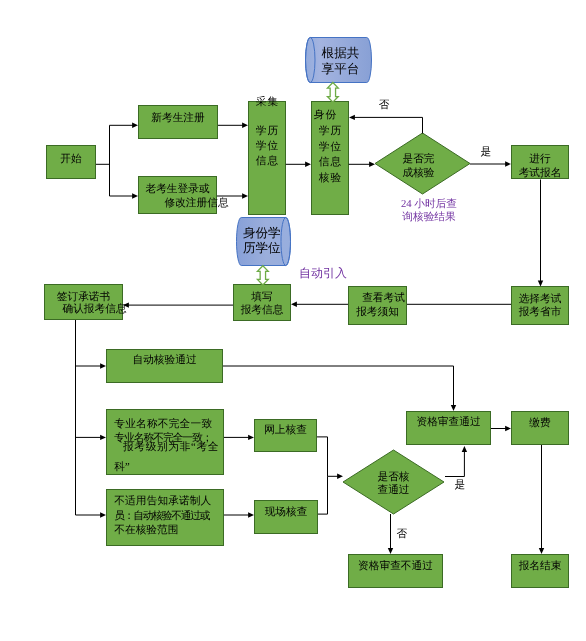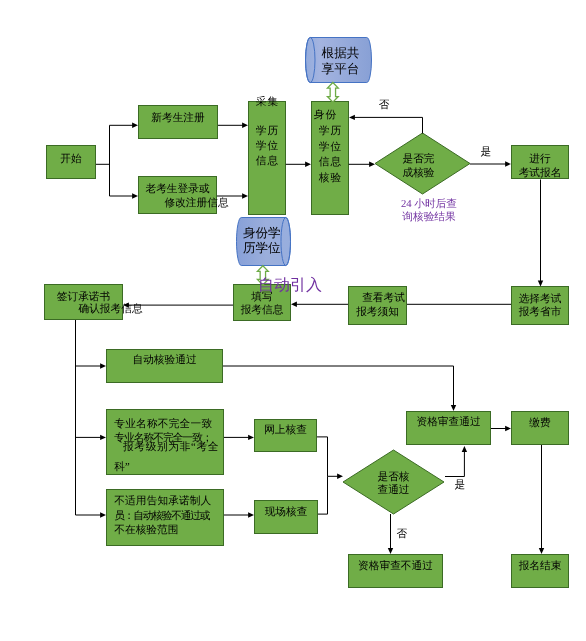--- a/index.html
+++ b/index.html
@@ -227,21 +227,21 @@
       <div class="txt" style="left: 311px; width: 38px; top: 171.177px; line-height: 15.8px; font-size: 10.7px; letter-spacing: 1.2px; text-indent: 1.2px;">核验</div>
       <div class="txt" style="left: 511px; width: 58px; top: 152.937px; line-height: 13.8px; font-size: 10.7px;">进行</div>
       <div class="txt" style="left: 511px; width: 58px; top: 166.737px; line-height: 13.8px; font-size: 10.7px;">考试报名</div>
       <div class="txt" style="left: 511px; width: 58px; top: 293.097px; line-height: 13.2px; font-size: 10.7px;">选择考试</div>
       <div class="txt" style="left: 511px; width: 58px; top: 306.297px; line-height: 13.2px; font-size: 10.7px;">报考省市</div>
       <div class="txt" style="left: 348px; width: 71px; top: 292.257px; line-height: 13.4px; font-size: 10.7px;">查看考试</div>
       <div class="txt" style="left: 348px; width: 59px; top: 305.657px; line-height: 13.4px; font-size: 10.7px;">报考须知</div>
       <div class="txt" style="left: 233px; width: 58px; top: 290.557px; line-height: 13px; font-size: 10.7px;">填写</div>
       <div class="txt" style="left: 233px; width: 58px; top: 303.557px; line-height: 13px; font-size: 10.7px;">报考信息</div>
       <div class="txt" style="left: 44px; width: 79px; top: 290.677px; line-height: 12.6px; font-size: 10.7px;">签订承诺书</div>
-      <div class="txt" style="left: 44px; width: 79px; top: 303.277px; line-height: 12.6px; font-size: 10.7px; padding-left: 27px;">确认报考信息</div>
+      <div class="txt" style="left: 28px; width: 79px; top: 303.277px; line-height: 12.6px; font-size: 10.7px; padding-left: 27px;">确认报考信息</div>
       <div class="txt" style="left: 106px; width: 117px; top: 353.367px; line-height: 14.3px; font-size: 10.7px;">自动核验通过</div>
       <div class="txt" style="left: 106px; width: 118px; top: 416.877px; line-height: 14.4px; font-size: 10.7px; text-align: left; padding-left: 8.3px; box-sizing: border-box; letter-spacing: 0.2px;">专业名称不完全一致</div>
       <div class="txt" style="left: 106px; width: 94px; top: 431.277px; line-height: 14.4px; font-size: 10.7px; text-align: left; padding-left: 8.3px; box-sizing: border-box; letter-spacing: -0.95px;">专业名称不完全一致；</div>
       <div class="txt" style="left: 106px; width: 118px; top: 440px; line-height: 14.4px; font-size: 10.7px; text-align: left; padding-left: 17px; box-sizing: border-box; letter-spacing: 0.65px;">报考级别为非“考全</div>
       <div class="txt" style="left: 106px; width: 118px; top: 460.077px; line-height: 14.4px; font-size: 10.7px; text-align: left; padding-left: 8.3px; box-sizing: border-box;">科”</div>
       <div class="txt" style="left: 106px; width: 96px; top: 494.137px; line-height: 14.4px; font-size: 10.7px; text-align: left; padding-left: 8.3px; box-sizing: border-box; letter-spacing: 0.1px;">不适用告知承诺制人</div>
       <div class="txt" style="left: 106px; width: 118px; top: 508.537px; line-height: 14.4px; font-size: 10.7px; text-align: left; padding-left: 8.3px; box-sizing: border-box; letter-spacing: -1.2px;">员：自动核验不通过或</div>
       <div class="txt" style="left: 106px; width: 118px; top: 522.937px; line-height: 14.4px; font-size: 10.7px; text-align: left; padding-left: 8.3px; box-sizing: border-box;">不在核验范围</div>
       <div class="txt" style="left: 254px; width: 63px; top: 423.367px; line-height: 14.3px; font-size: 10.7px;">网上核查</div>
       <div class="txt" style="left: 254px; width: 64px; top: 504.727px; line-height: 14.3px; font-size: 10.7px;">现场核查</div>
@@ -252,19 +252,19 @@
       <div class="txt" style="left: 371px; width: 95px; top: 151.797px; line-height: 14px; font-size: 10.7px;">是否完</div>
       <div class="txt" style="left: 371px; width: 95px; top: 165.797px; line-height: 14px; font-size: 10.7px;">成核验</div>
       <div class="txt" style="left: 343px; width: 101px; top: 470.897px; line-height: 13.4px; font-size: 10.7px;">是否核</div>
       <div class="txt" style="left: 343px; width: 101px; top: 484.297px; line-height: 13.4px; font-size: 10.7px;">查通过</div>
       <div class="txt" style="left: 307px; width: 67px; top: 44.7842px; line-height: 16px; font-size: 12.6px;">根据共</div>
       <div class="txt" style="left: 307px; width: 67px; top: 60.7842px; line-height: 16px; font-size: 12.6px;">享平台</div>
       <div class="txt" style="left: 234.3px; width: 55px; top: 225.654px; line-height: 15.7px; font-size: 12.6px;">身份学</div>
       <div class="txt" style="left: 234.3px; width: 55px; top: 241.354px; line-height: 15.7px; font-size: 12.6px;">历学位</div>
       <div class="note" style="left: 369px; width: 120px; top: 197.947px; line-height: 13.1px; font-size: 10.7px;">24 小时后查</div>
       <div class="note" style="left: 369px; width: 120px; top: 211.047px; line-height: 13.1px; font-size: 10.7px;">询核验结果</div>
-      <div class="note" style="left: 250px; width: 80px; top: 267.307px; line-height: 13.1px; font-size: 16px; margin-top: 12px;">自动引入</div>
+      <div class="note" style="left: 283px; width: 80px; top: 267.307px; line-height: 13.1px; font-size: 12px;">自动引入</div>
       <div class="lbl" style="left: 378.8px; top: 98.7969px; line-height: 13px;">否</div>
       <div class="lbl" style="left: 480.5px; top: 145.597px; line-height: 13px;">是</div>
       <div class="lbl" style="left: 454.5px; top: 478.597px; line-height: 13px;">是</div>
       <div class="lbl" style="left: 396.6px; top: 527.697px; line-height: 13px;">否</div>
     </div>
 </div>
 
 </body></html>

